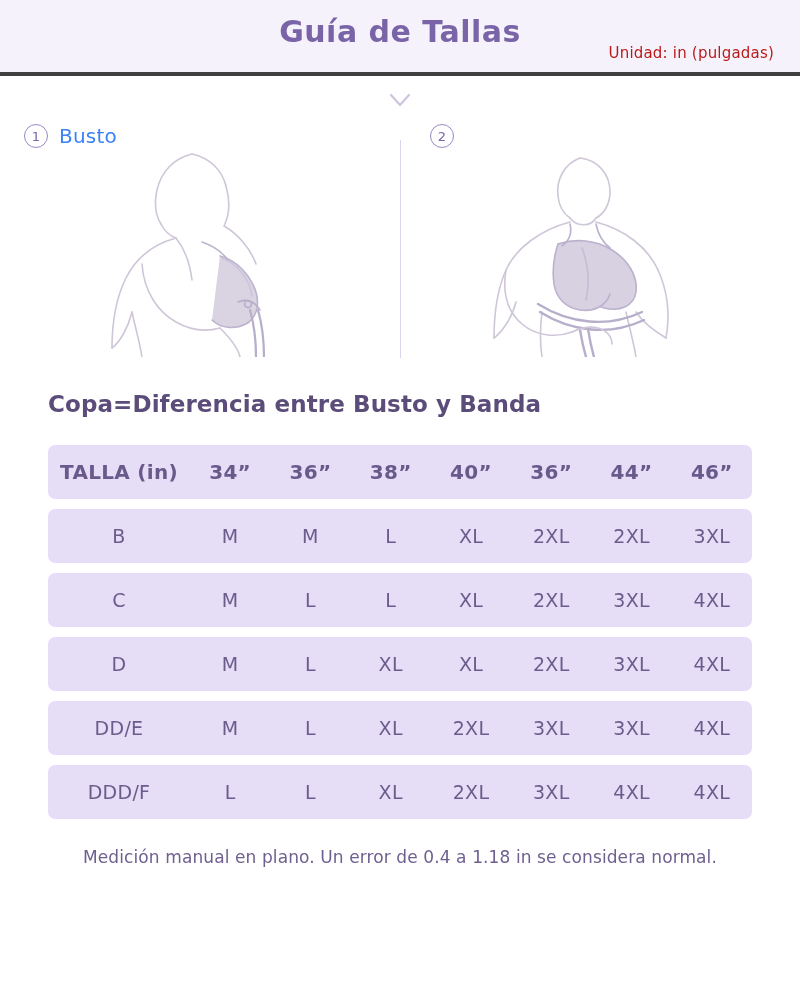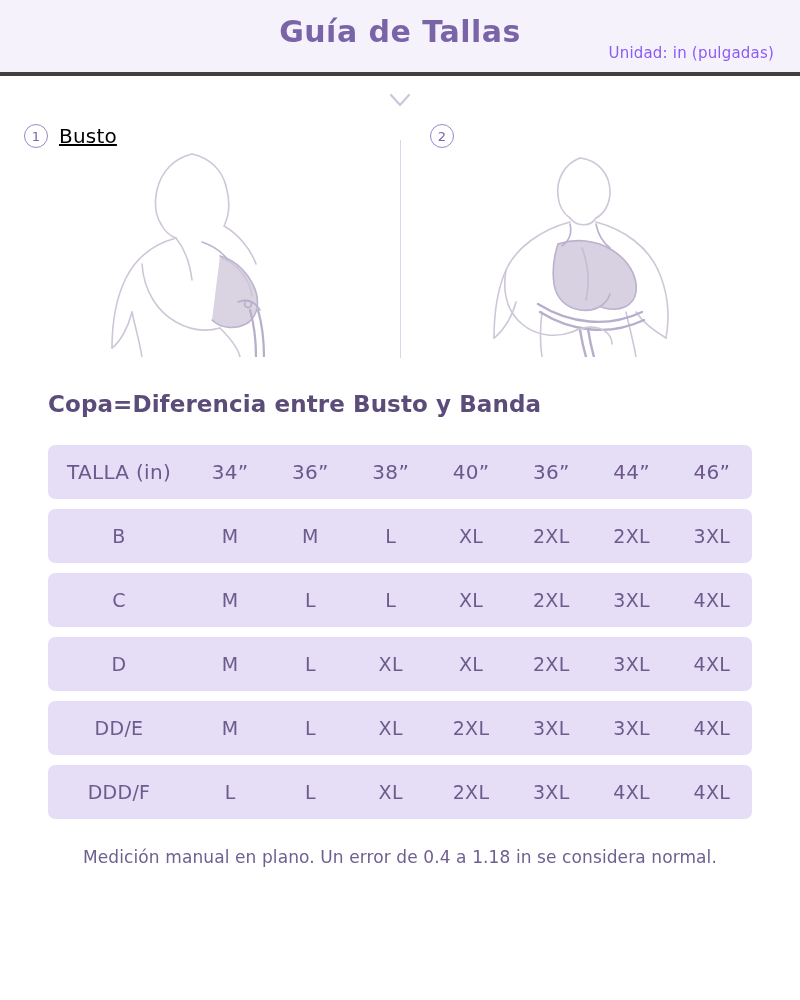--- a/index.html
+++ b/index.html
@@ -37,21 +37,21 @@
     font-size: 30px;
     font-weight: bold;
     letter-spacing: 0.5px;
     color: #7a64a8;
   }
   .header-unit {
     position: absolute;
     right: 26px;
     top: 44px;
     font-size: 15px;
-    color: #8b5cf6;
+    color: #b91c1c;
     letter-spacing: 0.2px;
   }
 
   
   .chevron-wrap {
     position: relative;
     height: 42px;
   }
   .chevron {
     position: absolute;
@@ -99,23 +99,22 @@
     color: #7a64a8;
     font-size: 13px;
     display: flex;
     align-items: center;
     justify-content: center;
     flex: 0 0 auto;
     box-sizing: border-box;
   }
   .fig-label {
     font-size: 20px;
-    color: #000000;
+    color: #3b82f6;
     letter-spacing: 0.2px;
-    text-decoration: underline;
   }
   .fig-art {
     position: relative;
     margin-top: 4px;
     height: 205px;
   }
   .fig-art svg { display: block; }
 
   
   .cup-note {
@@ -150,20 +149,21 @@
     border-bottom-left-radius: 7px;
     width: 140px;
   }
   table.size-table tr td:last-child {
     border-top-right-radius: 7px;
     border-bottom-right-radius: 7px;
   }
   table.size-table tr.header-row td {
     font-size: 20px;
     color: #6a5a8c;
+    font-weight: bold;
   }
 
   
   .footnote {
     margin: 18px 48px 0 48px;
     text-align: center;
     font-size: 17px;
     color: #6f6090;
     letter-spacing: 0.1px;
   }

